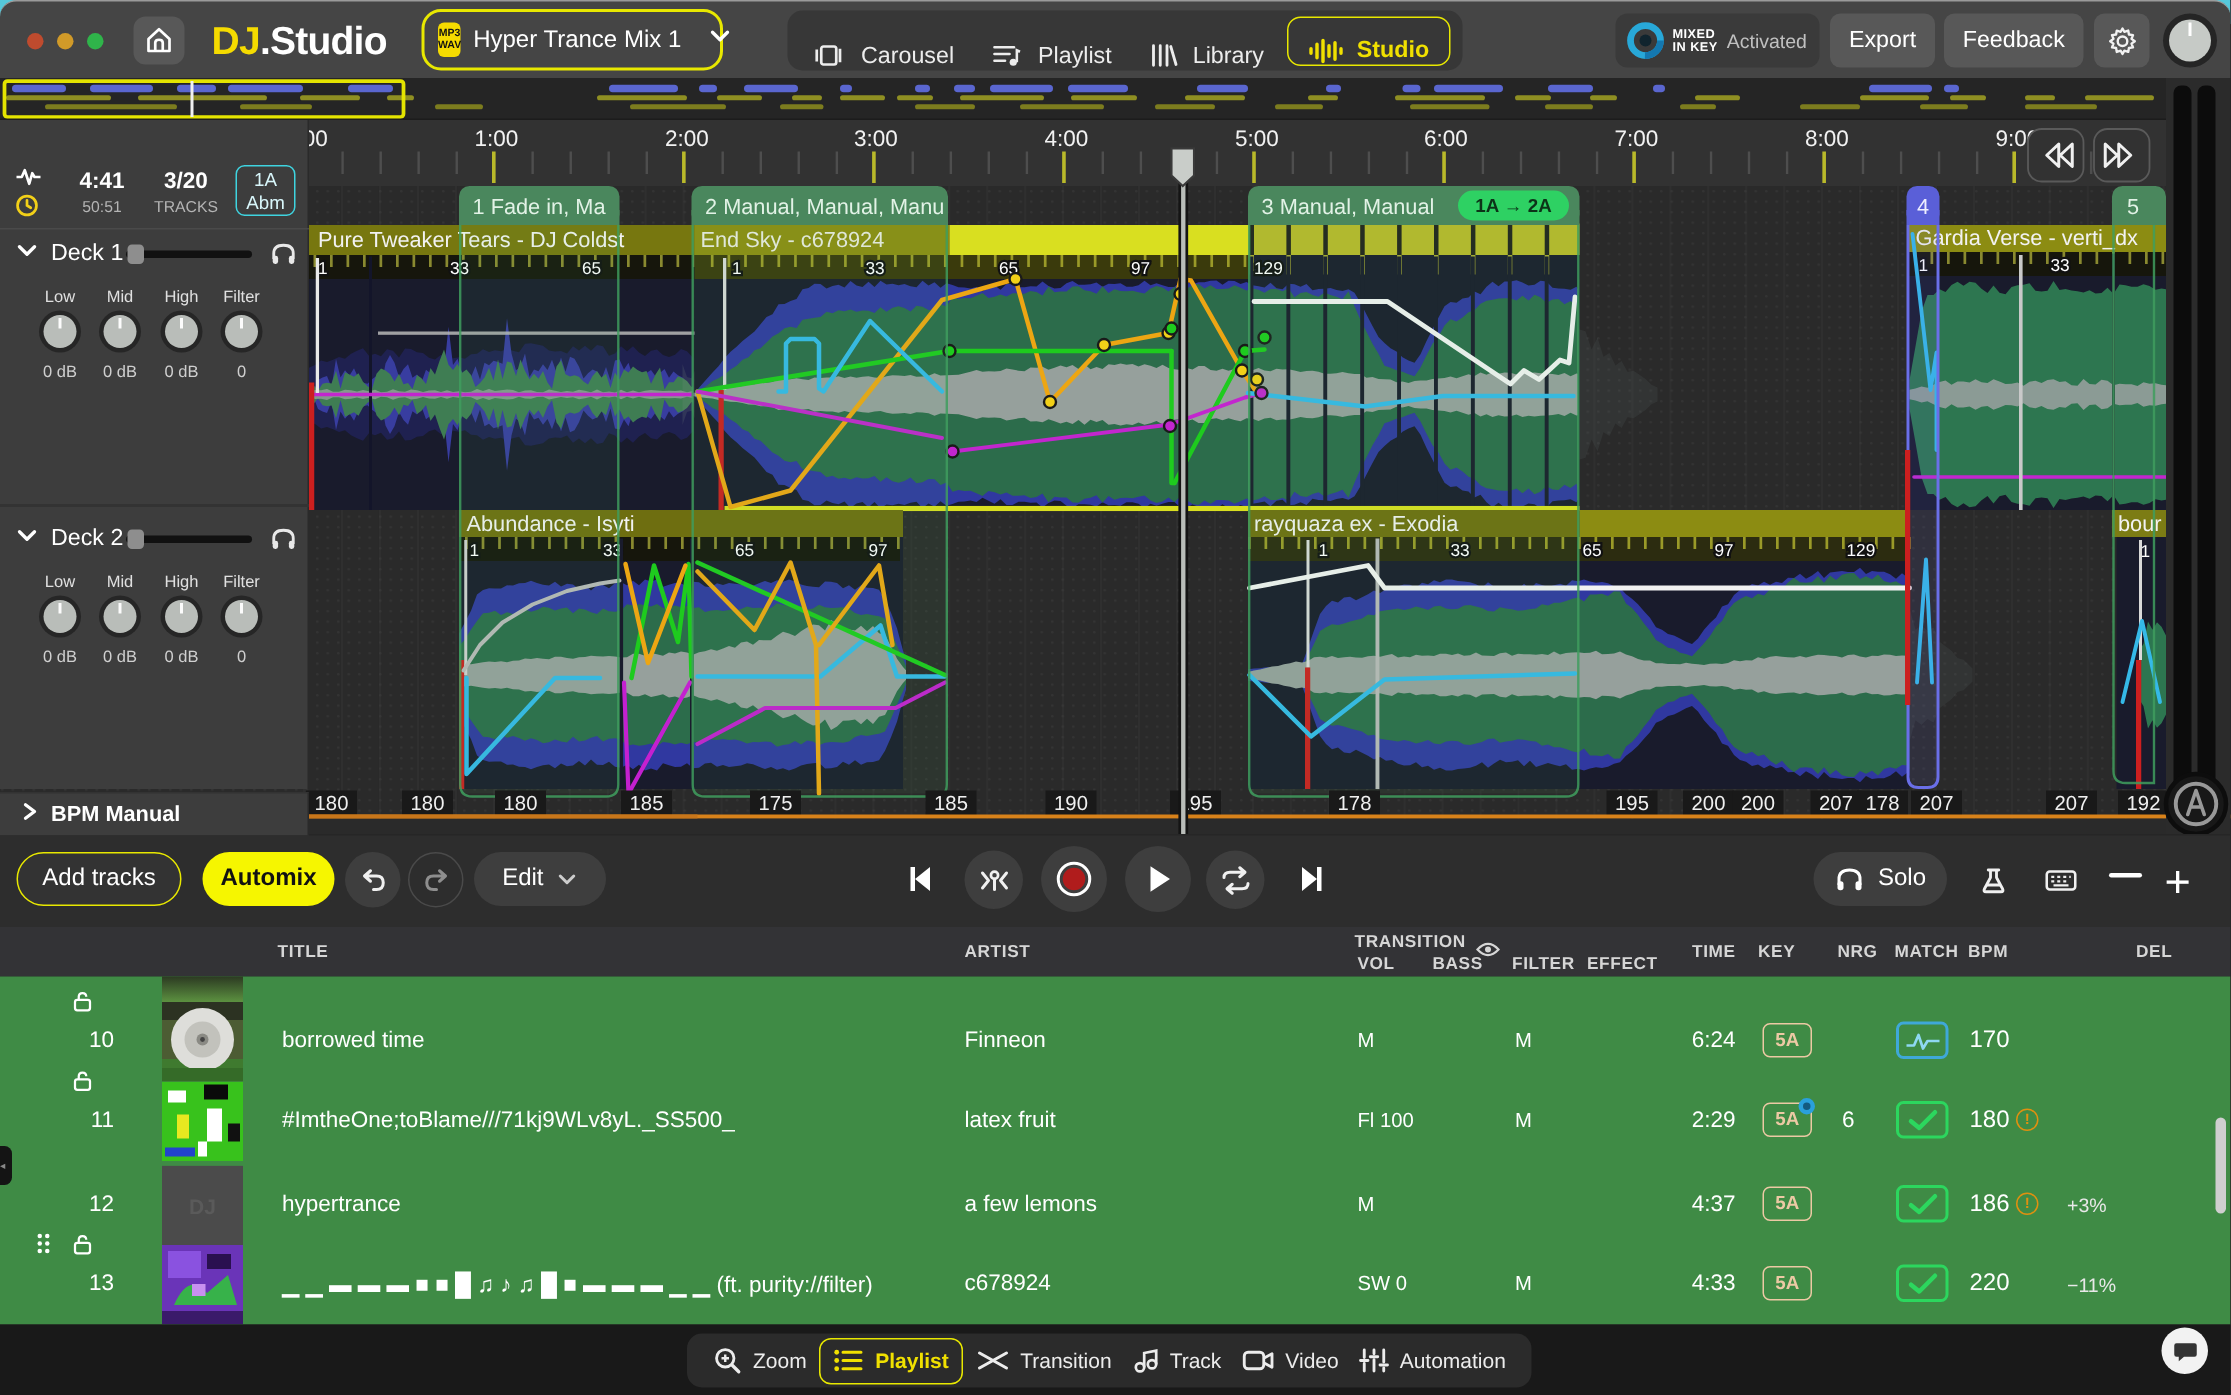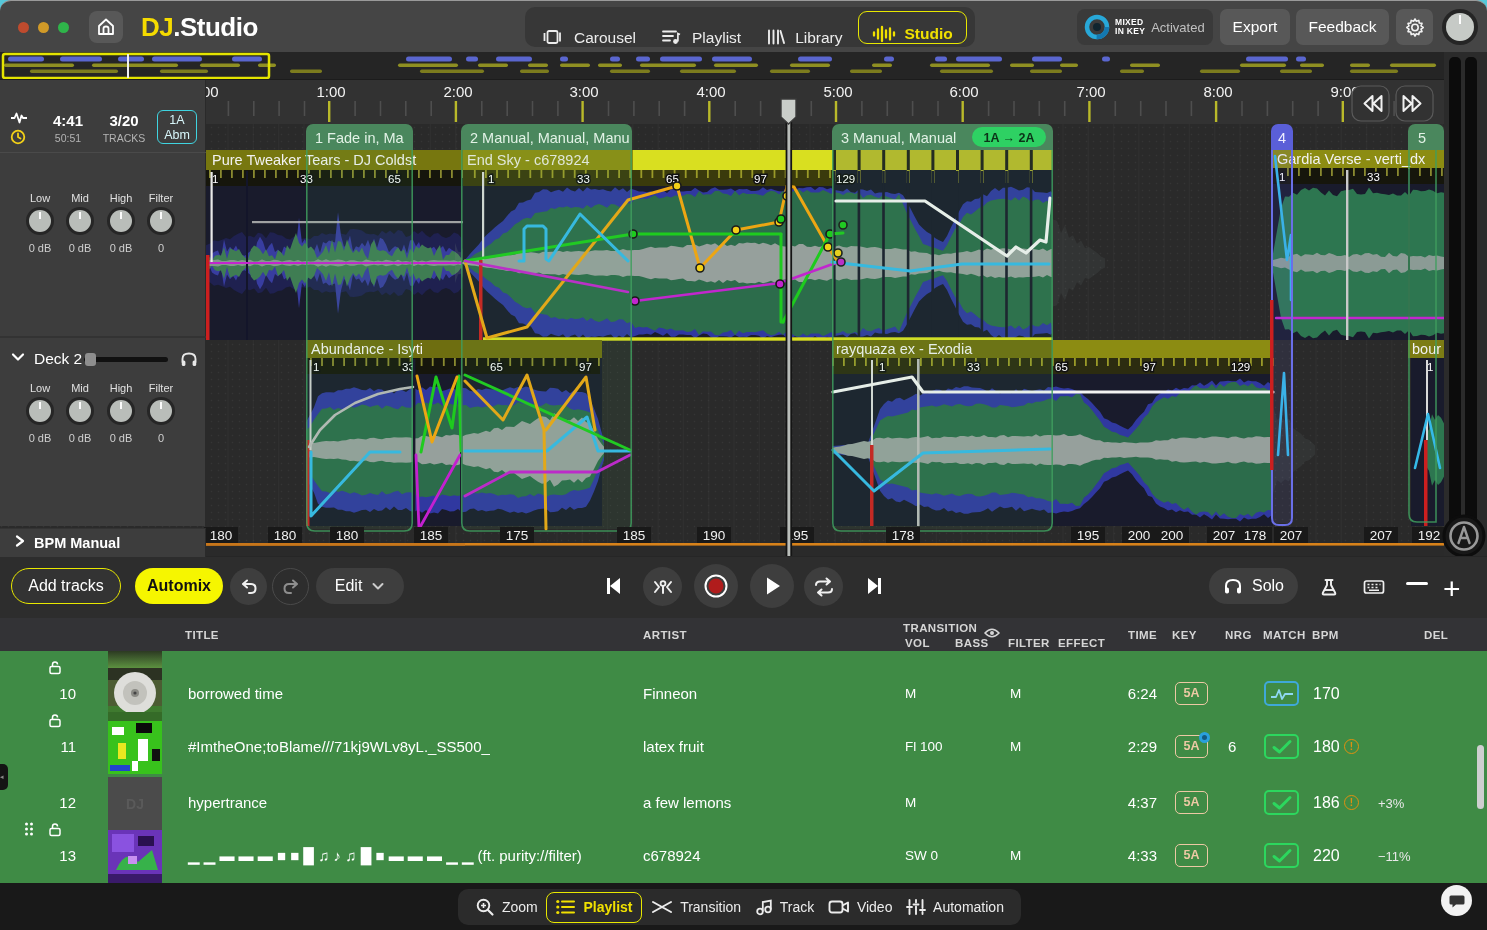--- a/index.html
+++ b/index.html
@@ -640,20 +640,30 @@
       <div class="tl-dot" style="left:18px;background:#bf4b2e"></div>
       <div class="tl-dot" style="left:38px;background:#d19a28"></div>
       <div class="tl-dot" style="left:58px;background:#2fb44a"></div>
       <div id="homebtn">
         <svg width="20" height="20" viewBox="0 0 20 20" style="">
           <path d="M3,9 L10,2.5 L17,9 L17,17 L3,17 Z" fill="none" stroke="#fff" stroke-width="1.8" stroke-linejoin="round"></path>
           <path d="M7.5,17 L7.5,11.5 Q7.5,9.5 10,9.5 Q12.5,9.5 12.5,11.5 L12.5,17" fill="none" stroke="#fff" stroke-width="1.8"></path>
         </svg>
       </div>
       <div id="logo"><b>DJ</b>.Studio</div>
+      <div id="projpill">
+        <div id="mp3icon">
+          <span>MP3</span>
+          <span>WAV</span>
+        </div>
+        <span class="t">Hyper Trance Mix 1</span>
+        <span style="margin-left:10px"><svg width="16" height="16" viewBox="0 0 16 16" style="">
+            <path d="M3,5.5 L8,10.5 L13,5.5" fill="none" stroke="#fff" stroke-width="2.2" stroke-linecap="round" stroke-linejoin="round"></path>
+          </svg></span>
+      </div>
       <div id="tabs">
         <div class="tab">
           <svg width="22" height="20" viewBox="0 0 22 20" style="">
             <rect x="4.5" y="4" width="10" height="12" rx="1.5" fill="none" stroke="#ececec" stroke-width="1.8"></rect>
             <path d="M17,5.5 L17,14.5" stroke="#ececec" stroke-width="1.8"></path>
             <path d="M1.5,6 L1.5,14" stroke="#ececec" stroke-width="1.8"></path>
           </svg>
           <span>Carousel</span>
         </div>
         <div class="tab">
@@ -705,20 +715,34 @@
           <path d="M1,7 H4.5 L6.5,2.5 L9.5,11.5 L11.5,4.5 L13,7 H17" fill="none" stroke="#fff" stroke-width="1.8" stroke-linejoin="round"></path>
         </svg></div>
       <div class="abs" style="left:10px;top:49px"><svg width="16" height="16" viewBox="0 0 16 16" style="">
           <circle cx="8" cy="8" r="6.3" fill="none" stroke="#f2d018" stroke-width="1.8"></circle>
           <path d="M8,4.5 V8 L10.5,9.5" fill="none" stroke="#f2d018" stroke-width="1.8" stroke-linecap="round"></path>
         </svg></div>
       <div class="abs statnum" style="left:46px;top:33px;width:44px">4:41<br><span class="statsub">50:51</span></div>
       <div class="abs statnum" style="left:100px;top:33px;width:48px">3/20<br><span class="statsub">TRACKS</span></div>
       <div id="keybox">1A<br>Abm</div>
       <div class="abs" style="left:0;top:72px;width:206px;height:1px;background:#4a4a4a"></div>
+      <div class="deckhdr" style="top:72px">
+        <span style="margin-left:10px"><svg width="16" height="16" viewBox="0 0 16 16" style="">
+            <path d="M3,5.5 L8,10.5 L13,5.5" fill="none" stroke="#fff" stroke-width="2.2" stroke-linecap="round" stroke-linejoin="round"></path>
+          </svg></span>
+        <span class="nm">Deck 1</span>
+        <div class="slider">
+          <div class="th"></div>
+        </div>
+        <span style="position:absolute;left:180px;top:9px"><svg width="18" height="16" viewBox="0 0 18 16" style="">
+            <path d="M2.5,11.5 V8 Q2.5,2.5 9,2.5 Q15.5,2.5 15.5,8 V11.5" fill="none" stroke="#e8e8e8" stroke-width="1.9"></path>
+            <rect x="1.8" y="9.5" width="3.6" height="5.5" rx="1.6" fill="#e8e8e8"></rect>
+            <rect x="12.6" y="9.5" width="3.6" height="5.5" rx="1.6" fill="#e8e8e8"></rect>
+          </svg></span>
+      </div>
       <div class="knoblabel" style="left:20px;top:112px">Low</div>
       <div class="knob" style="left:26px;top:127px">
         <div class="k"></div>
       </div>
       <div class="knobval" style="left:20px;top:162px">0 dB</div>
       <div class="knoblabel" style="left:60px;top:112px">Mid</div>
       <div class="knob" style="left:66px;top:127px">
         <div class="k"></div>
       </div>
       <div class="knobval" style="left:60px;top:162px">0 dB</div>

